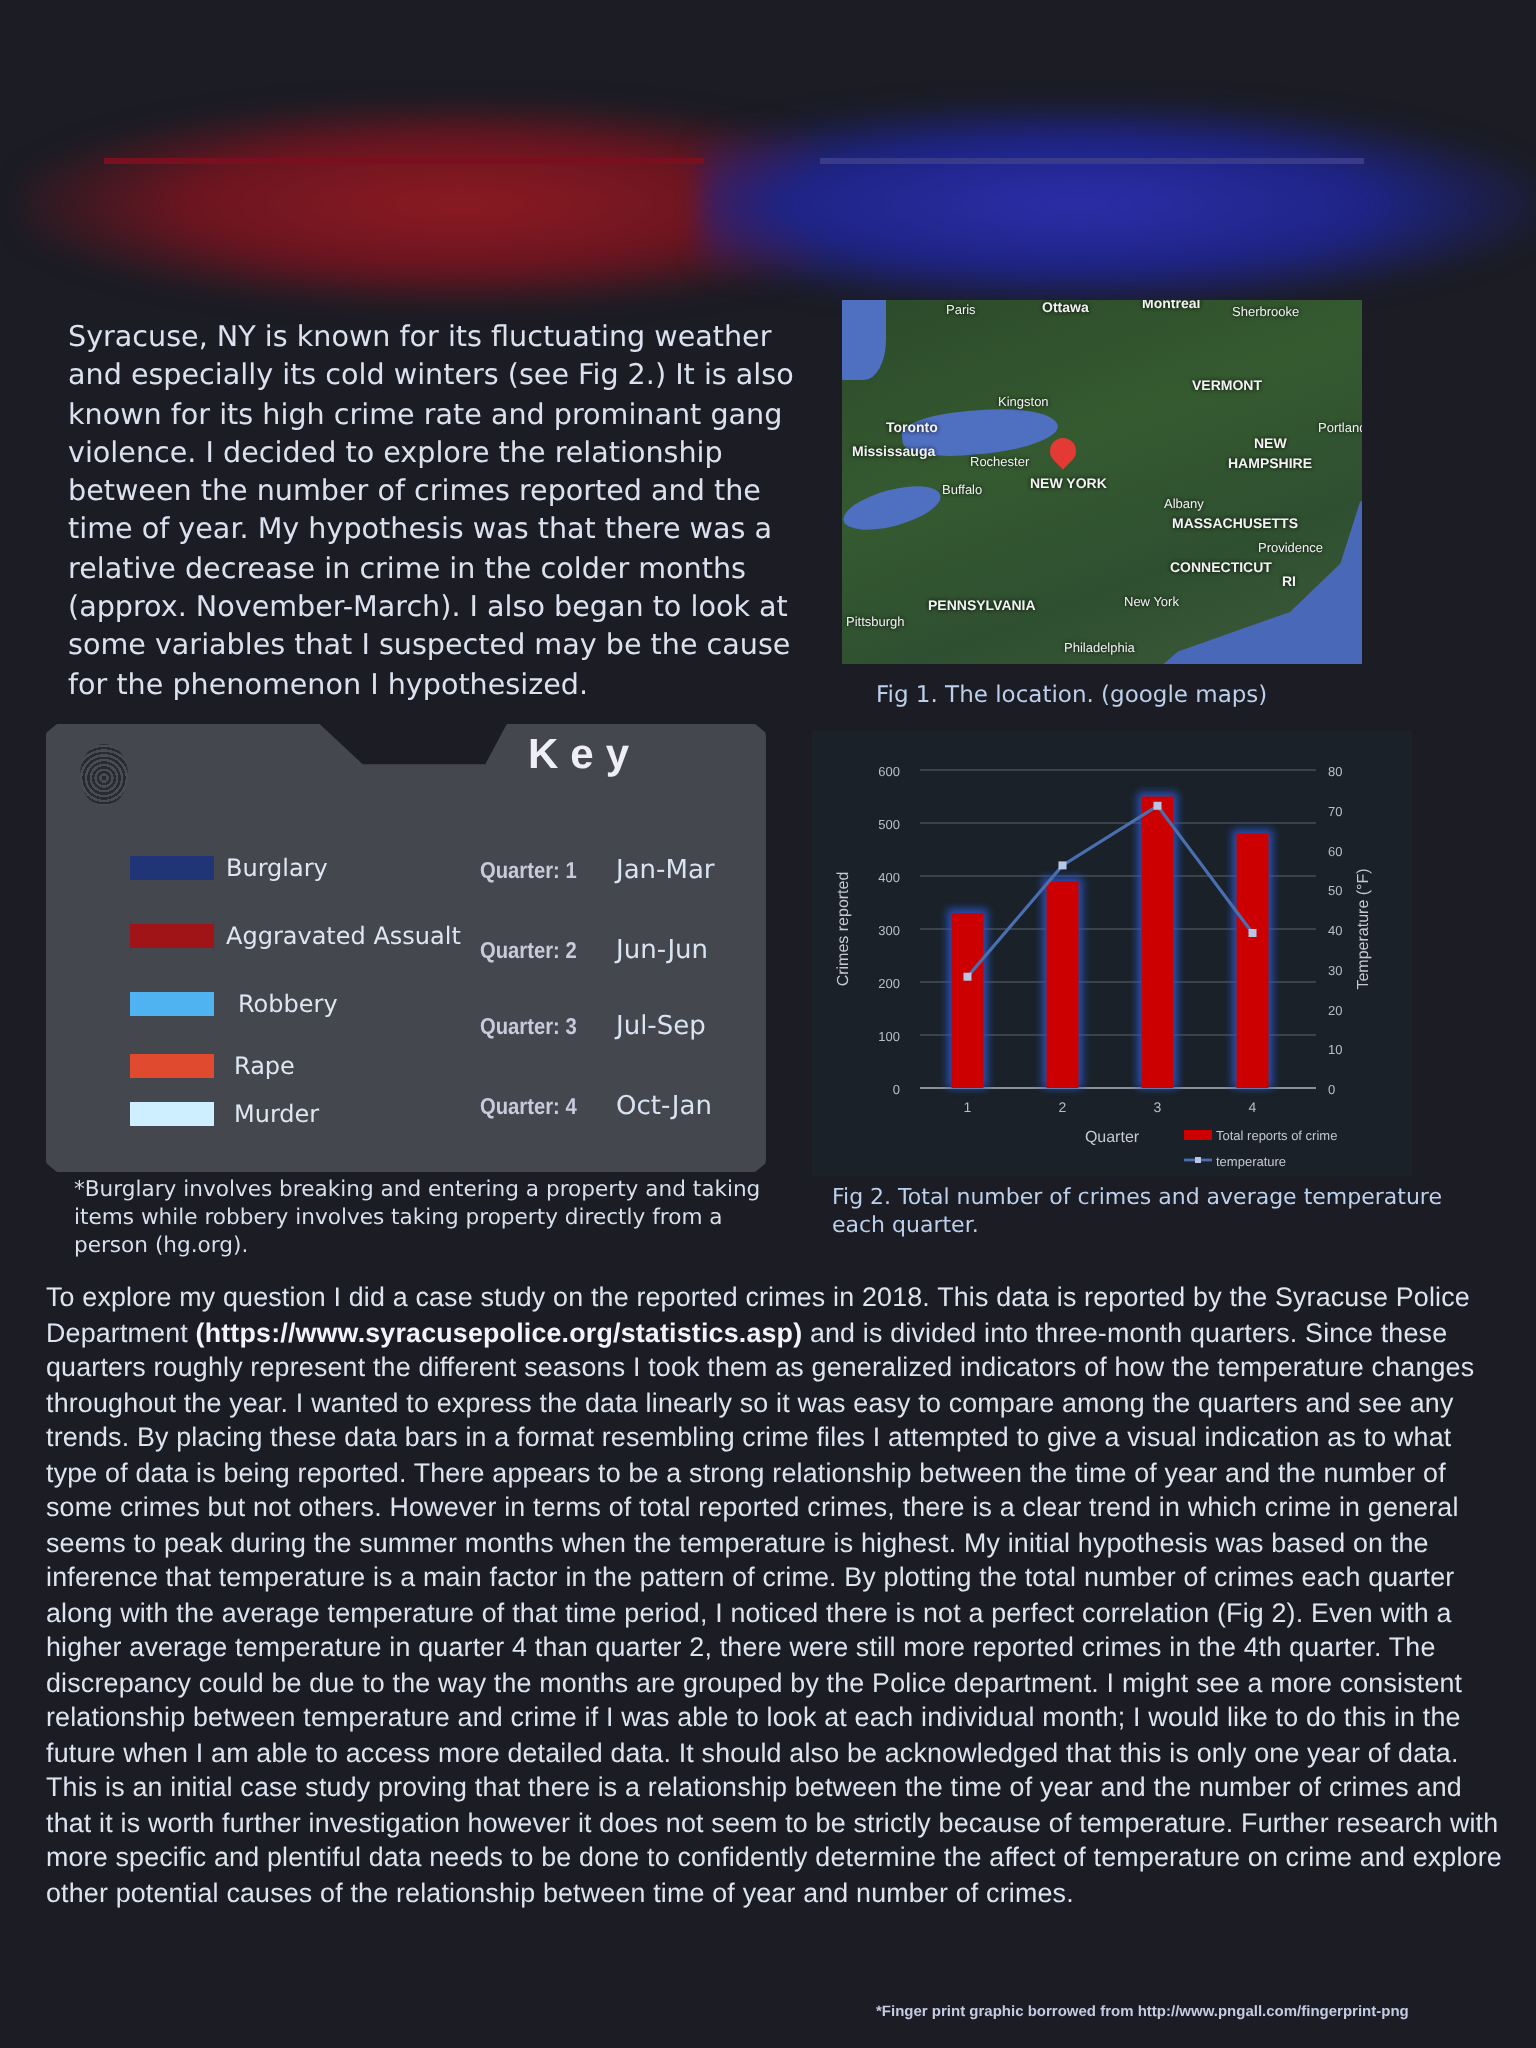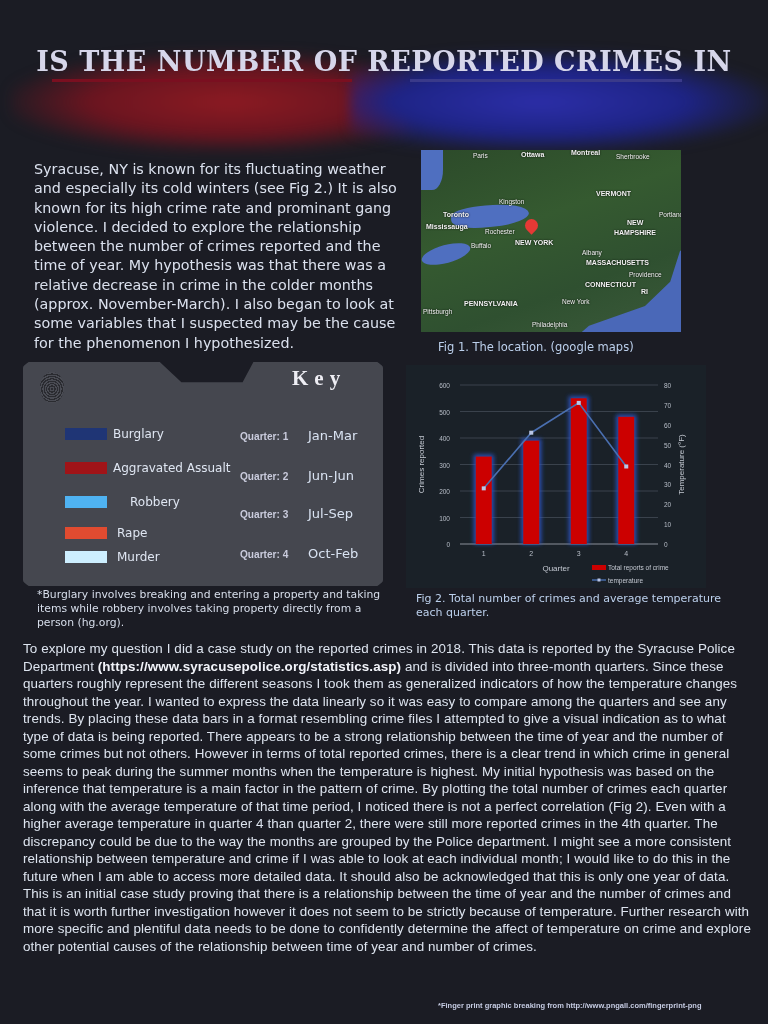--- a/index.html
+++ b/index.html
@@ -61,21 +61,21 @@
     background:#45474f;
     clip-path:polygon(0 2%,1.5% 0,38% 0,44% 9%,61% 9%,64% 0,98.5% 0,100% 2%,100% 98%,98.5% 100%,1.5% 100%,0 98%);
     border-radius:6px;
   }
   .fingerprint {
     position:absolute; left:40px; top:372px; width:24px; height:31px; border-radius:50%;
     background:repeating-radial-gradient(circle at 50% 55%, #2a2b30 0 1.2px, #4a4c54 1.2px 2.4px);
   }
   .key-title {
     position:absolute; left:264px; top:366px; font-size:21px; font-weight:bold;
-    letter-spacing:6px; color:#eeeef4; font-family:Liberation Serif, serif;margin-left:28px;
+    letter-spacing:6px; color:#eeeef4; font-family:Liberation Sans, sans-serif;
   }
   .legend-row { position:absolute; left:49px; height:16px; display:flex; align-items:center;padding-left:16px; }
   .swatch { width:42px; height:12px; margin-right:6px; }
   .legend-label { font-size:12px; color:#dfe6f2; }
   .q-row { position:absolute; left:240px; display:flex; align-items:baseline; }
   .q-label { font-family:"Liberation Sans", sans-serif; font-weight:bold; font-size:11.5px; color:#c9cbdc; width:68px; transform:scaleX(0.88); transform-origin:left; }
   .q-months { font-size:13px; color:#d9e3f2; }
 
   .burg-note {
     position:absolute; left:37px; top:588px; width:350px;
@@ -104,21 +104,20 @@
   }
 </style>
 </head>
 <body>
 
 <div class="title-band">
   <div class="glow-red"></div>
   <div class="glow-blue"></div>
 </div>
 <div class="title">
-  <div>Is the number of reported crimes in</div>
 </div>
 <div class="title-rule rule-red"></div>
 <div class="title-rule rule-blue"></div>
 
 <div class="intro">Syracuse, NY is known for its fluctuating weather and especially its cold winters (see Fig 2.) It is also known for its high crime rate and prominant gang violence. I decided to explore the relationship between the number of crimes reported and the time of year. My hypothesis was that there was a relative decrease in crime in the colder months (approx. November-March). I also began to look at some variables that I suspected may be the cause for the phenomenon I hypothesized.</div>
 
 <div class="map">
   <div class="lake3"></div>
   <div class="lake1"></div>
   <div class="lake2"></div>
@@ -157,21 +156,21 @@
 <div class="legend-row" style="top:426px">
   <div class="swatch" style="background: rgb(31, 53, 117);"></div>
   <span class="legend-label">Burglary</span>
 </div>
 <div class="legend-row" style="top:460px">
   <div class="swatch" style="background: rgb(160, 20, 24);"></div>
   <span class="legend-label">Aggravated Assualt</span>
 </div>
 <div class="legend-row" style="top:494px">
   <div class="swatch" style="background: rgb(79, 179, 242);"></div>
-  <span class="legend-label" style="margin-left:17px">Robbery</span>
+  <span class="legend-label" style="margin-left:6px">Robbery</span>
 </div>
 <div class="legend-row" style="top:525px">
   <div class="swatch" style="background: rgb(224, 75, 48);"></div>
   <span class="legend-label" style="margin-left:4px">Rape</span>
 </div>
 <div class="legend-row" style="top:549px">
   <div class="swatch" style="background: rgb(205, 239, 255);"></div>
   <span class="legend-label" style="margin-left:4px">Murder</span>
 </div>
 
@@ -182,21 +181,21 @@
 <div class="q-row" style="top:468px">
   <span class="q-label">Quarter: 2</span>
   <span class="q-months">Jun-Jun</span>
 </div>
 <div class="q-row" style="top:506px">
   <span class="q-label">Quarter: 3</span>
   <span class="q-months">Jul-Sep</span>
 </div>
 <div class="q-row" style="top:546px">
   <span class="q-label">Quarter: 4</span>
-  <span class="q-months">Oct-Feb</span>
+  <span class="q-months">Oct-Jan</span>
 </div>
 
 <div class="burg-note">*Burglary involves breaking and entering a property and taking items while robbery involves taking property directly from a person (hg.org).</div>
 
 <div class="chart-box">
   <svg id="chart" width="300" height="223">
     <defs>
       <filter id="barglow" x="-50%" y="-20%" width="200%" height="140%">
         <feGaussianBlur stdDeviation="2.2"></feGaussianBlur>
       </filter>
@@ -248,13 +247,13 @@
       <text x="202" y="205" font-size="6.5" fill="#c4c9d2" font-family="Liberation Sans, sans-serif">Total reports of crime</text>
       <line x1="186" x2="200" y1="215" y2="215" stroke="#4a6fb0" stroke-width="1.4"></line>
       <rect x="191.5" y="213.5" width="3" height="3" fill="#b9c6e6"></rect>
       <text x="202" y="218" font-size="6.5" fill="#c4c9d2" font-family="Liberation Sans, sans-serif">temperature</text>
     </svg>
 </div>
 <div class="fig2-cap">Fig 2. Total number of crimes and average temperature each quarter.</div>
 
 <div class="body-text"><span>To explore my question I did a case study on the reported crimes in 2018. This data is reported by the Syracuse Police Department </span><b>(https://www.syracusepolice.org/statistics.asp)</b><span> and is divided into three-month quarters. Since these quarters roughly represent the different seasons I took them as generalized indicators of how the temperature changes throughout the year. I wanted to express the data linearly so it was easy to compare among the quarters and see any trends. By placing these data bars in a format resembling crime files I attempted to give a visual indication as to what type of data is being reported. There appears to be a strong relationship between the time of year and the number of some crimes but not others. However in terms of total reported crimes, there is a clear trend in which crime in general seems to peak during the summer months when the temperature is highest. My initial hypothesis was based on the inference that temperature is a main factor in the pattern of crime. By plotting the total number of crimes each quarter along with the average temperature of that time period, I noticed there is not a perfect correlation (Fig 2). Even with a higher average temperature in quarter 4 than quarter 2, there were still more reported crimes in the 4th quarter. The discrepancy could be due to the way the months are grouped by the Police department. I might see a more consistent relationship between temperature and crime if I was able to look at each individual month; I would like to do this in the future when I am able to access more detailed data. It should also be acknowledged that this is only one year of data. This is an initial case study proving that there is a relationship between the time of year and the number of crimes and that it is worth further investigation however it does not seem to be strictly because of temperature. Further research with more specific and plentiful data needs to be done to confidently determine the affect of temperature on crime and explore other potential causes of the relationship between time of year and number of crimes.</span></div>
 
-<div class="credit">*Finger print graphic breaking from http://www.pngall.com/fingerprint-png</div>
+<div class="credit">*Finger print graphic borrowed from http://www.pngall.com/fingerprint-png</div>
 
 </body></html>

